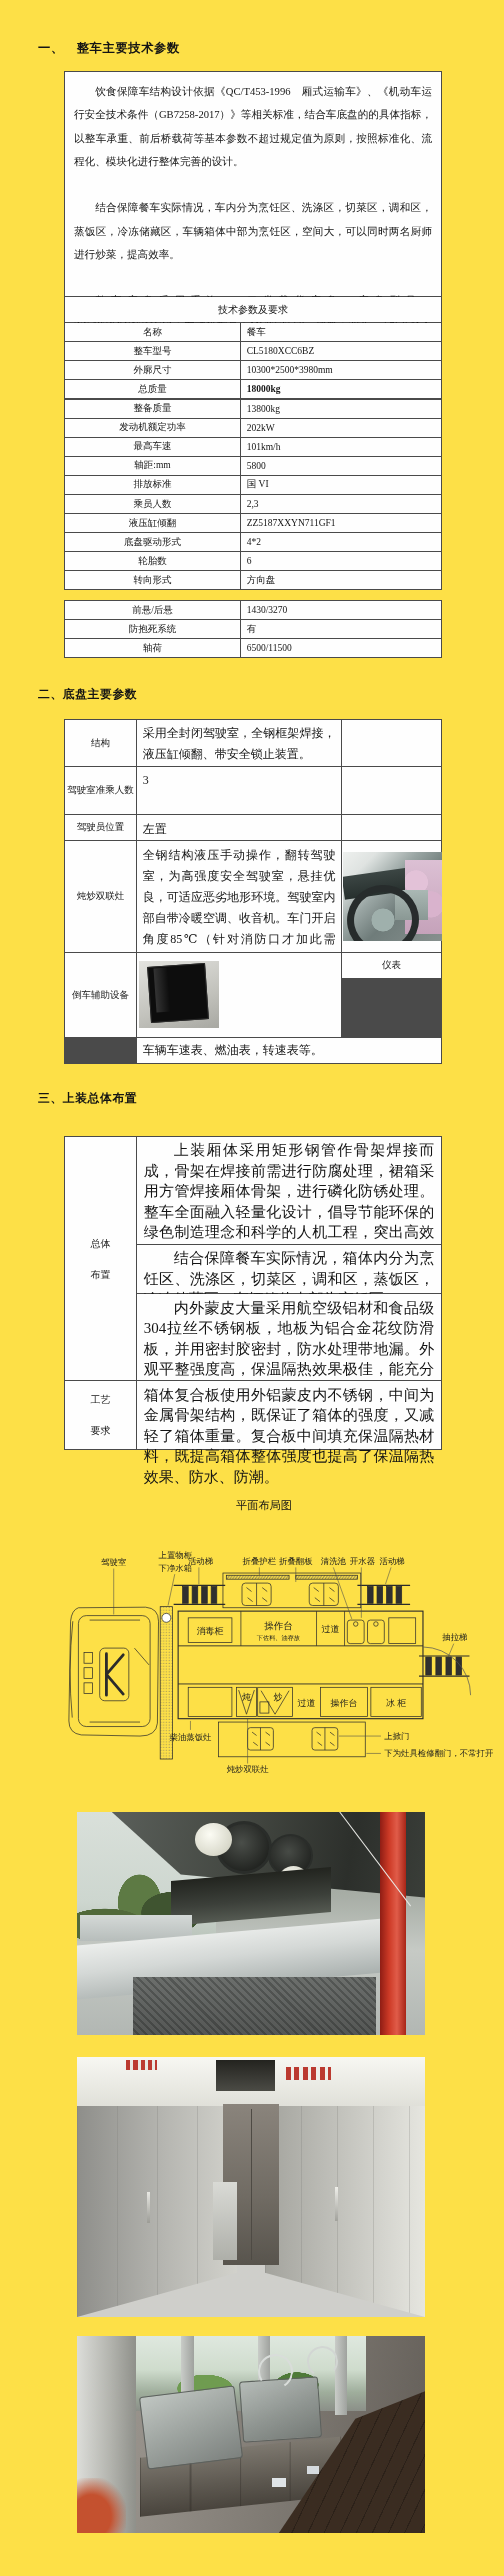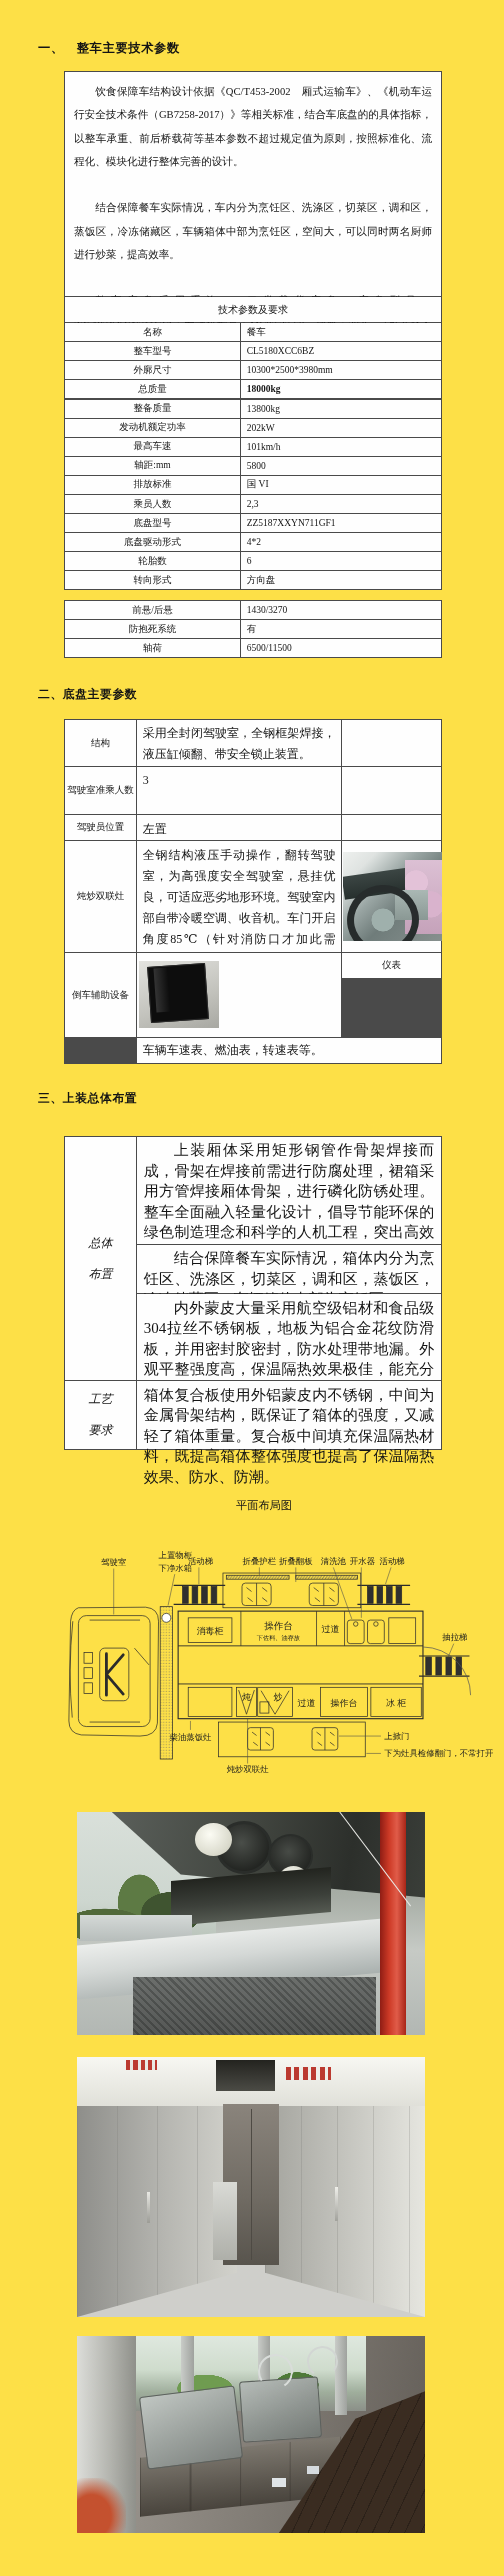--- a/index.html
+++ b/index.html
@@ -23,21 +23,21 @@
   #tbl2{top:600px;grid-template-columns:175px 1fr;}
   #tbl2 .r{height:18px;}
   
   #tbl3{top:719px;grid-template-columns:71px 204px 1fr;}
   #tbl3 .ct{padding:3.4px 5.6px;font-size:12px;line-height:21px;text-align:justify;}
   .imgcell{position:relative;}
   
   #tbl4{top:1136px;grid-template-columns:71px 1fr;}
   #tbl4 .ct{padding:3.4px 6.7px;font-size:15px;line-height:20.5px;text-align:justify;}
   .vlab{display:flex;align-items:center;justify-content:center;}
-  .vlab span{display:block;width:2.5em;text-align:center;line-height:31px;font-size:12px;word-break:break-all;font-style:italic;}
+  .vlab span{display:block;width:2.5em;text-align:center;line-height:31px;font-size:10px;word-break:break-all;}
   
   .plan-title{position:absolute;left:12px;top:1498px;width:100%;text-align:center;font-size:11.2px;}
   
   #plan{position:absolute;left:56px;top:1536px;}
   #plan text{font-family:"Liberation Serif","DejaVu Serif",serif;fill:#1c1c1c;}
   
   .photo{position:absolute;left:77px;width:348px;overflow:hidden;}
   .photo *{position:absolute;}
   #photo1{top:1812px;height:223px;background:linear-gradient(180deg,#8e958e 0%,#a8aea6 38%,#c6cac5 62%,#b2b7b3 100%);}
   .p1-sky{left:0;top:0;width:40%;height:58%;
@@ -126,21 +126,21 @@
 </style>
 </head>
 <body>
 
 <div class="page">
 
   <div class="h-sec" style="top:40px">一、　整车主要技术参数</div>
 
   <div class="gtbl" id="tbl1">
     <div class="cell intro span2 par">
-      <div class="indent">饮食保障车结构设计依据《QC/T453-2002　厢式运输车》、《机动车运行安全技术条件（GB7258-2017）》等相关标准，结合车底盘的的具体指标，以整车承重、前后桥载荷等基本参数不超过规定值为原则，按照标准化、流程化、模块化进行整体完善的设计。</div>
+      <div class="indent">饮食保障车结构设计依据《QC/T453-1996　厢式运输车》、《机动车运行安全技术条件（GB7258-2017）》等相关标准，结合车底盘的的具体指标，以整车承重、前后桥载荷等基本参数不超过规定值为原则，按照标准化、流程化、模块化进行整体完善的设计。</div>
       <div class="indent" style="margin-top:22.4px">结合保障餐车实际情况，车内分为烹饪区、洗涤区，切菜区，调和区，蒸饭区，冷冻储藏区，车辆箱体中部为烹饪区，空间大，可以同时两名厨师进行炒菜，提高效率。</div>
       <div class="indent" style="margin-top:22.4px">整车底盘采用重汽T5G二类载货底盘，底盘型号：ZZ5187XXYN711GF1；发动机型号：MC07.27-60，功率：202kw（可选择不同功率）。</div>
     </div>
     <div class="cell thead span2">技术参数及要求</div>
     <div class="cell lab r">名称</div>
       <div class="cell val r">餐车</div>
     <div class="cell lab r">整车型号</div>
       <div class="cell val r">CL5180XCC6BZ</div>
     <div class="cell lab r">外廓尺寸</div>
       <div class="cell val r">10300*2500*3980mm</div>
@@ -151,21 +151,21 @@
     <div class="cell lab r">发动机额定功率</div>
       <div class="cell val r">202kW</div>
     <div class="cell lab r">最高车速</div>
       <div class="cell val r">101km/h</div>
     <div class="cell lab r">轴距:mm</div>
       <div class="cell val r">5800</div>
     <div class="cell lab r">排放标准</div>
       <div class="cell val r">国 VI</div>
     <div class="cell lab r">乘员人数</div>
       <div class="cell val r">2,3</div>
-    <div class="cell lab r">底盘型号</div>
+    <div class="cell lab r">液压缸倾翻</div>
       <div class="cell val r">ZZ5187XXYN711GF1</div>
     <div class="cell lab r">底盘驱动形式</div>
       <div class="cell val r">4*2</div>
     <div class="cell lab r">轮胎数</div>
       <div class="cell val r">6</div>
     <div class="cell lab r">转向形式</div>
       <div class="cell val r">方向盘</div>
   </div>
 
   <div class="gtbl" id="tbl2">

